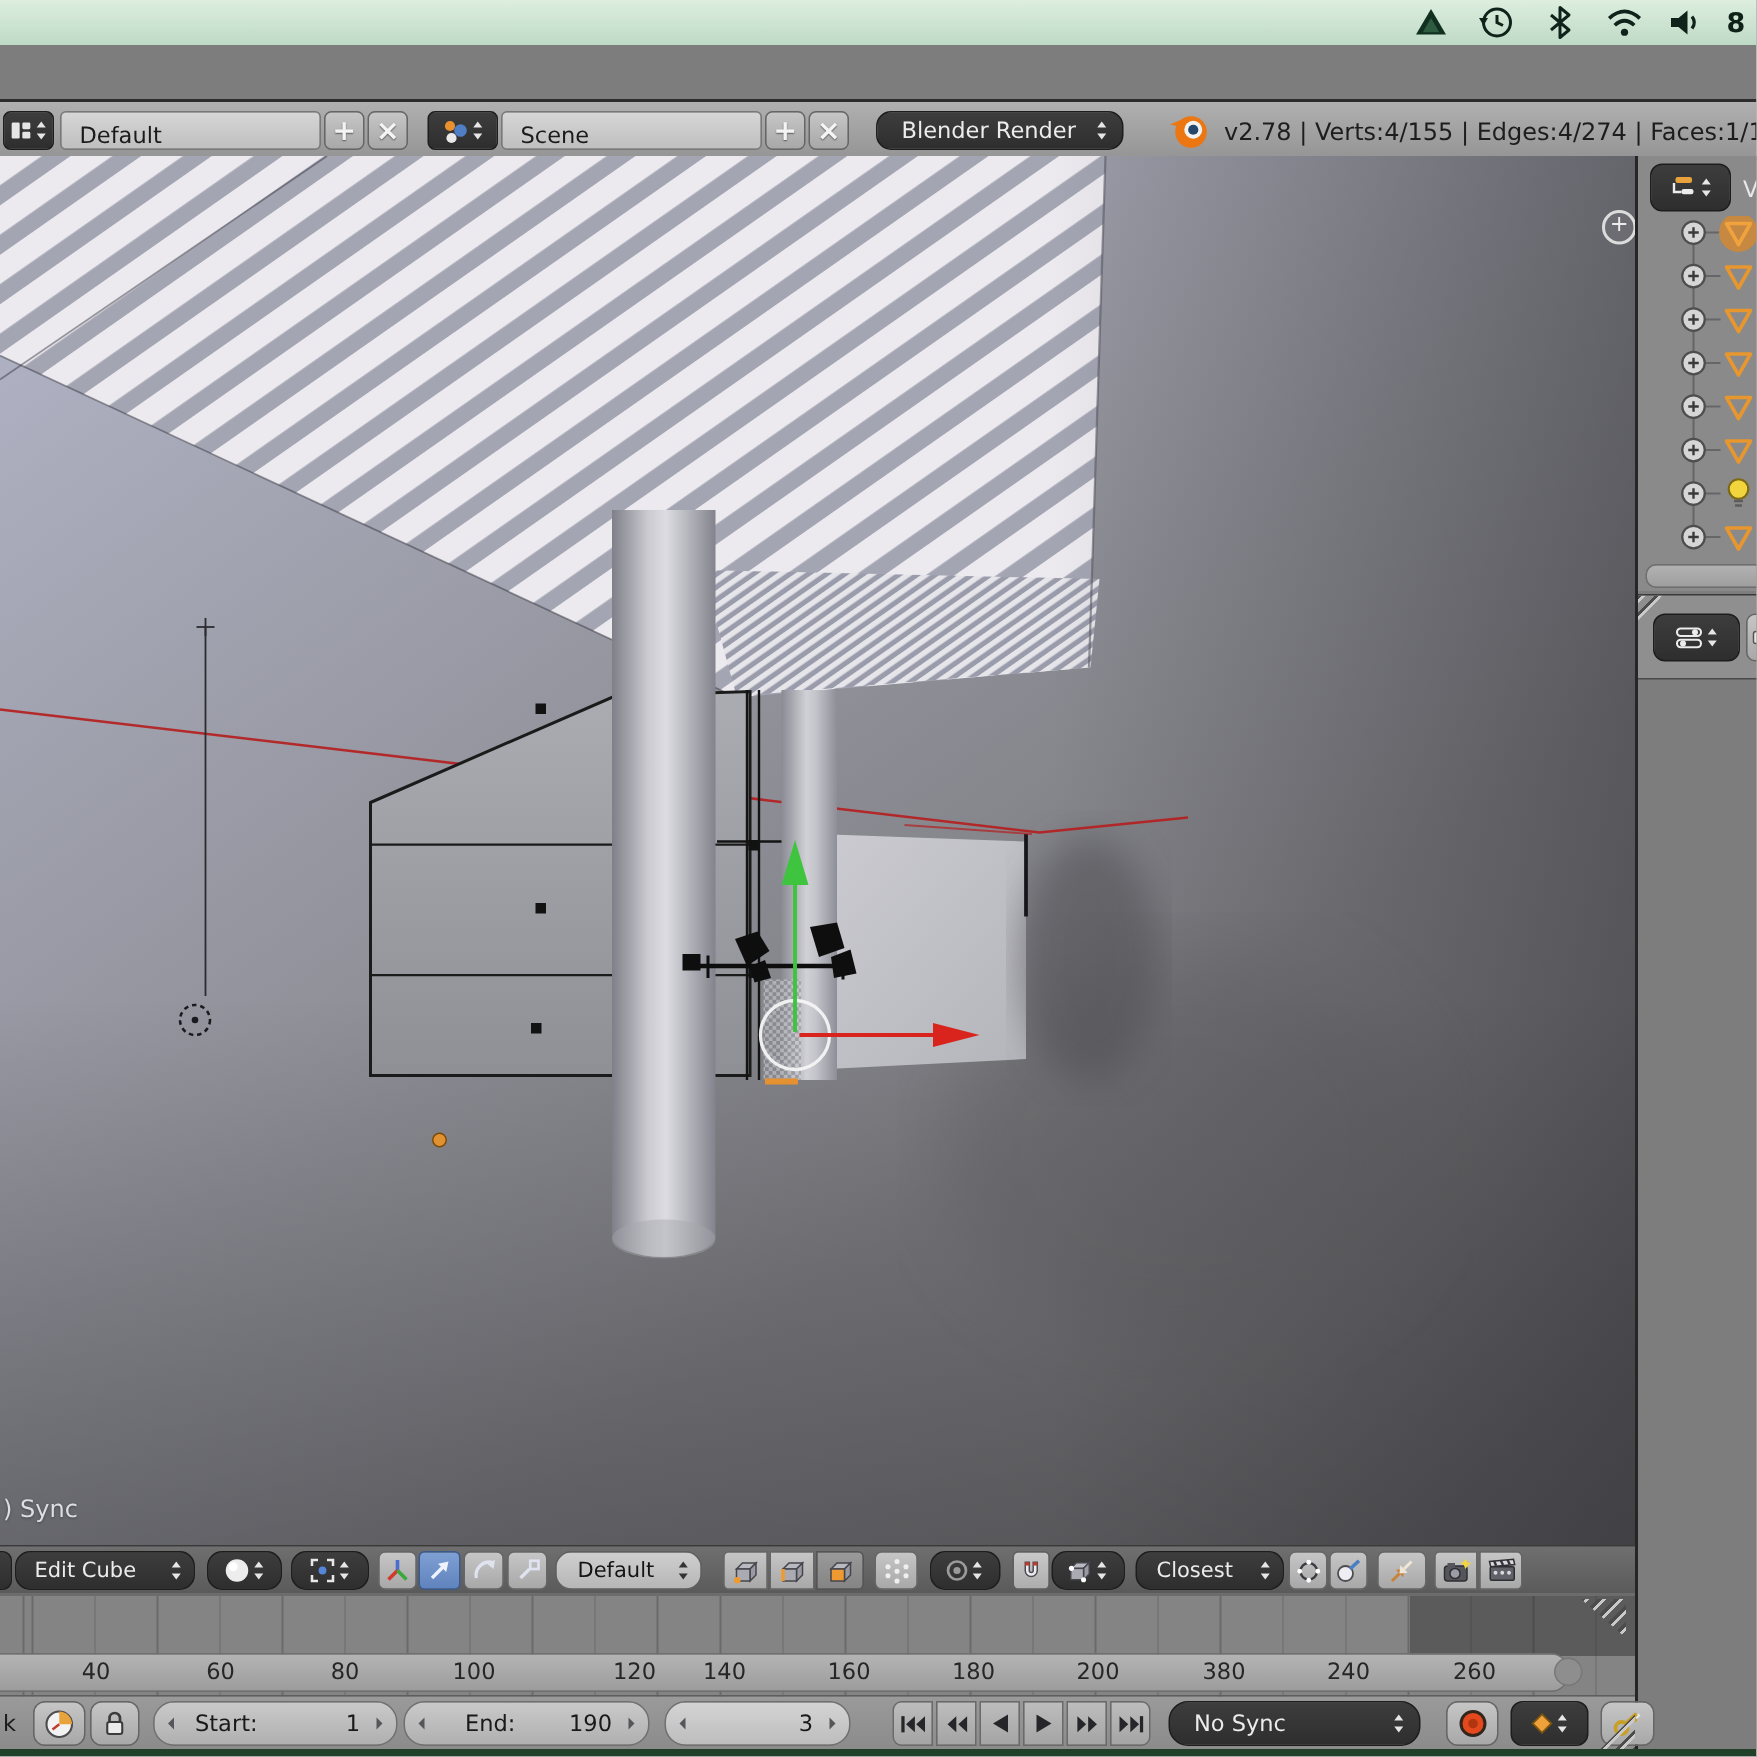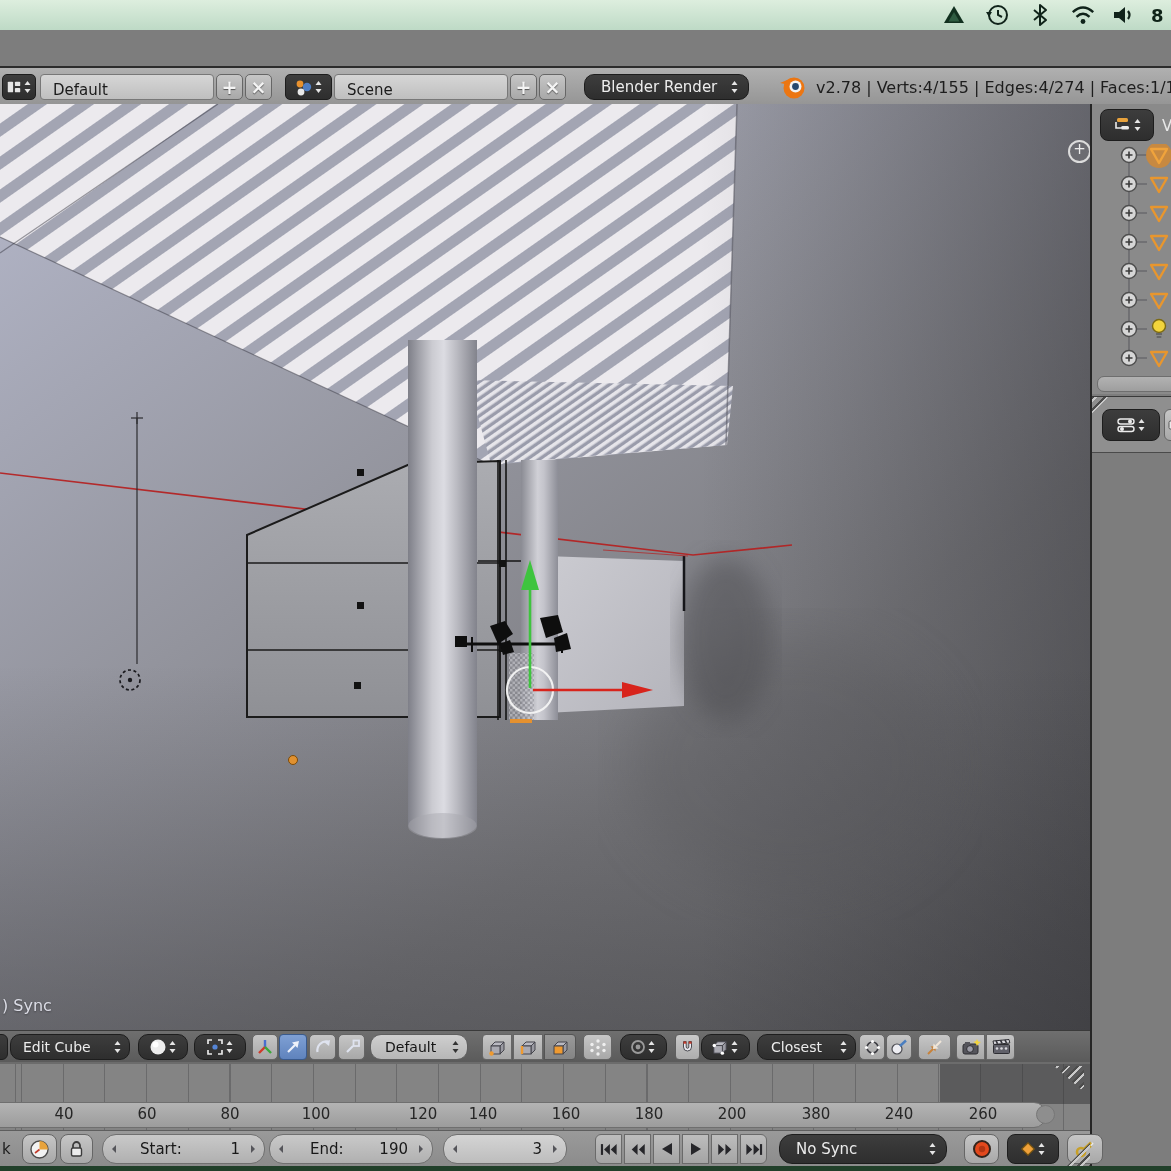--- a/index.html
+++ b/index.html
@@ -634,21 +634,21 @@
       <svg width="17" height="19" viewBox="0 0 17 19">
         <path d="M5 8 V5.5 A3.5 3.5 0 0 1 12 5.5 V8" fill="none" stroke="#3c3c3c" stroke-width="1.8"></path>
         <rect x="3.5" y="8" width="10" height="8" rx="1.5" fill="#ececec" stroke="#3c3c3c" stroke-width="1.4"></rect>
       </svg>
     </div>
 
     <div class="w numpill" style="left:102px;width:163px;padding:0 7px">
       <svg width="8" height="12" viewBox="0 0 8 12" fill="#55555a">
           <path d="M6 2 L2 6 L6 10 Z"></path>
         </svg>
-      <span style="margin-left:22px">Start:</span>
+      <span style="margin-left:12px">Start:</span>
       <span style="flex:1;text-align:right;margin-right:9px">1</span>
       <svg width="8" height="12" viewBox="0 0 8 12" fill="#55555a">
           <path d="M2 2 L6 6 L2 10 Z"></path>
         </svg>
     </div>
     <div class="w numpill" style="left:269px;width:164px;padding:0 7px">
       <svg width="8" height="12" viewBox="0 0 8 12" fill="#55555a">
           <path d="M6 2 L2 6 L6 10 Z"></path>
         </svg>
       <span style="margin-left:25px">End:</span>

